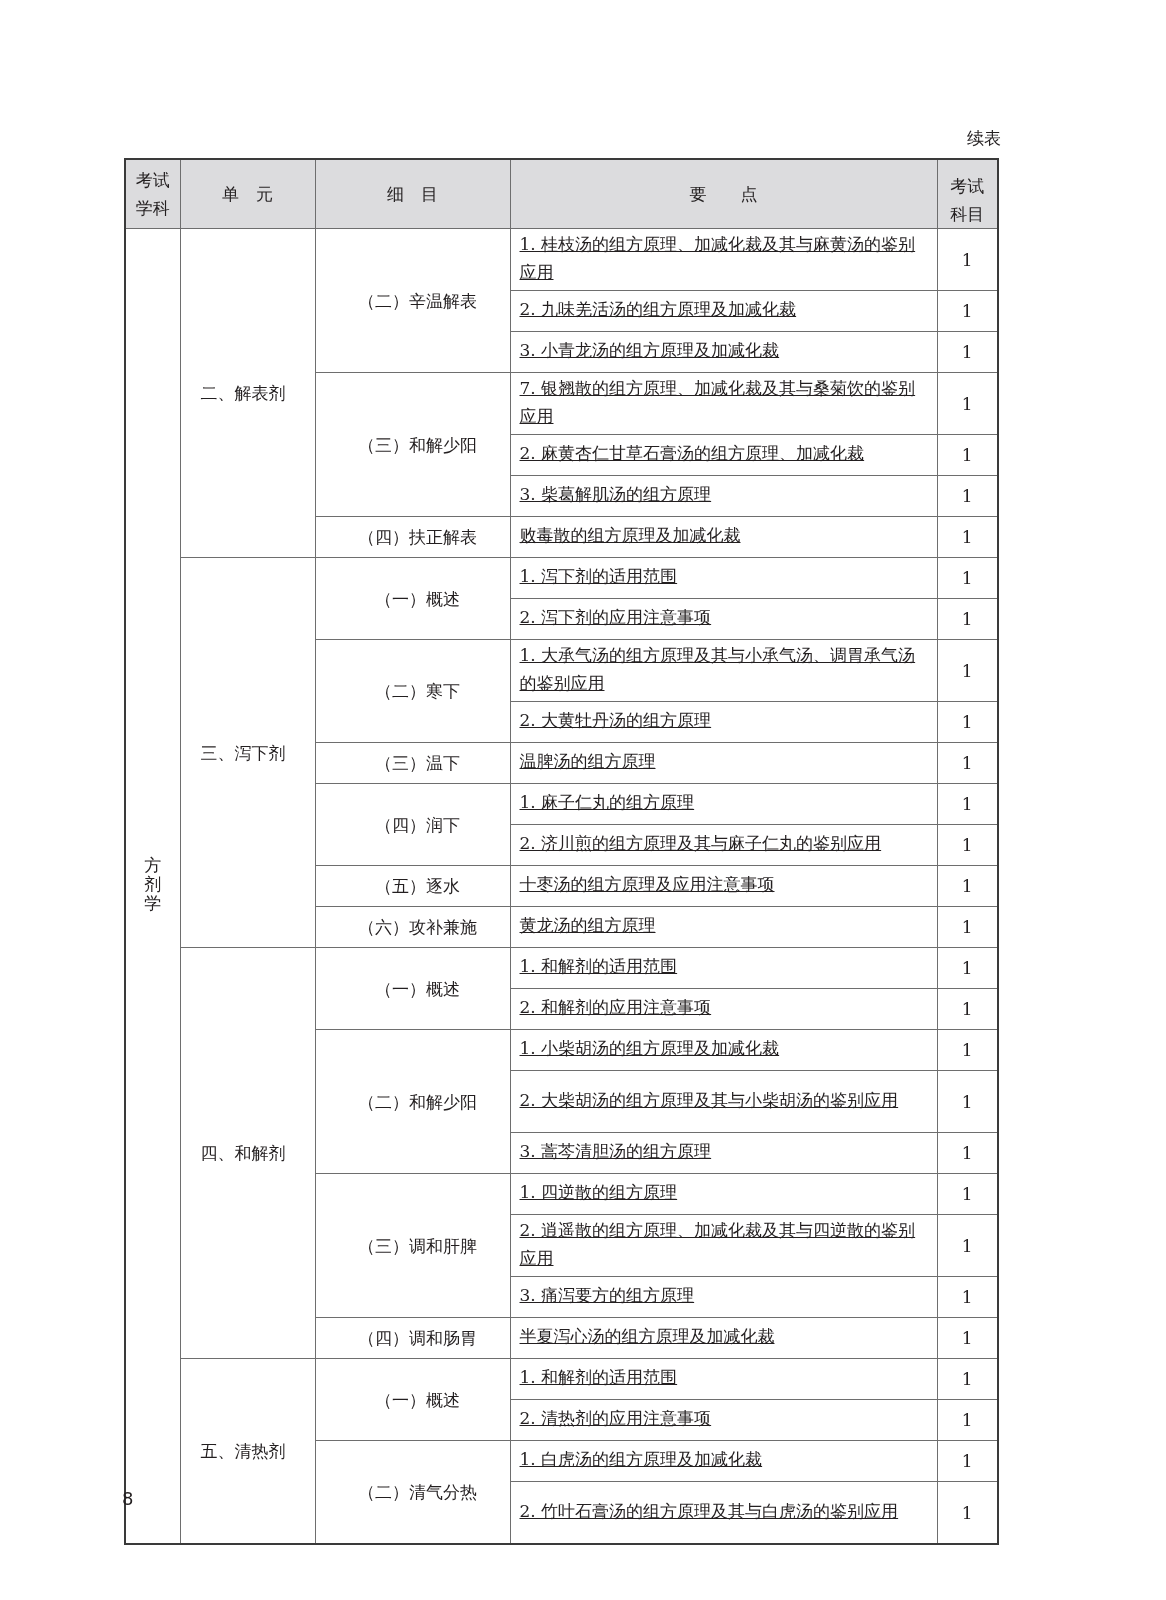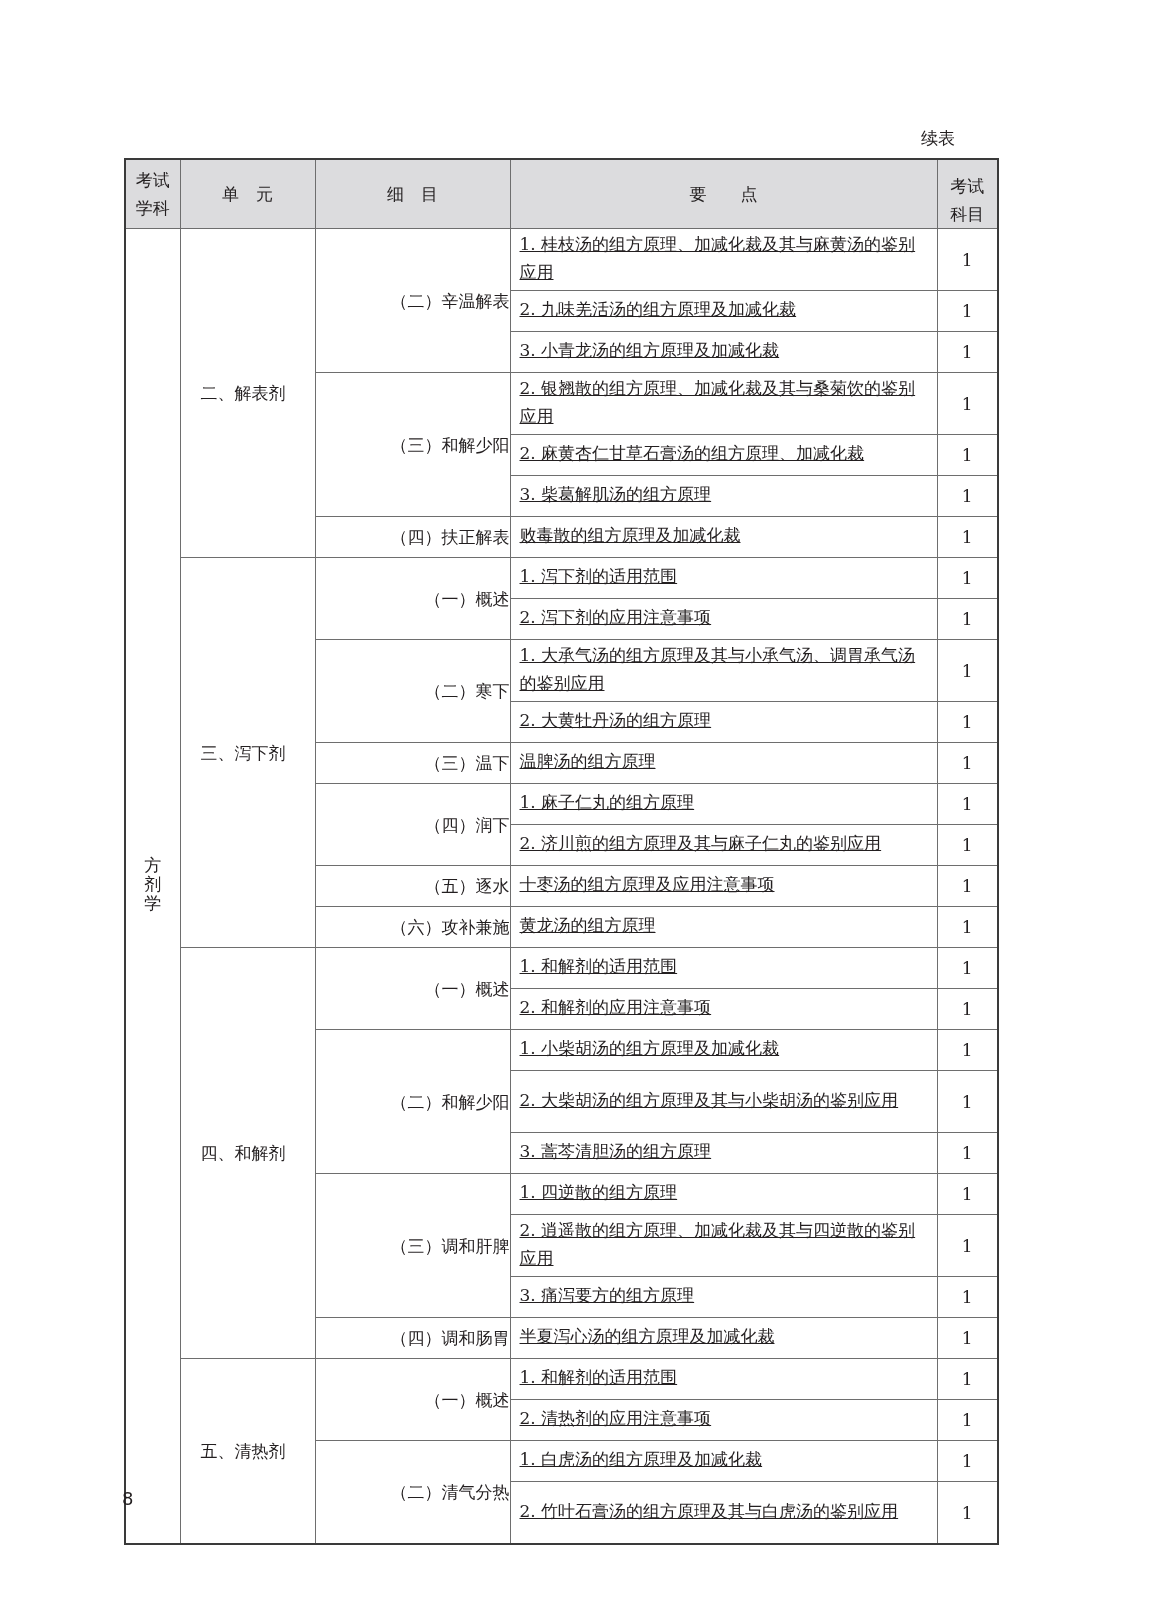--- a/index.html
+++ b/index.html
@@ -1,31 +1,31 @@
 <!DOCTYPE html>
 <html><head>
 <meta charset="utf-8">
 <style>
   html, body { margin: 0; padding: 0; background: #ffffff; }
   body { width: 1166px; height: 1600px; position: relative; overflow: hidden;
          font-family: "DejaVu Serif", "Liberation Serif", serif; color: #231f20; }
-  .continued { position: absolute; left: 921px; top: 127px; font-size: 17px; }
+  .continued { position: absolute; left: 967px; top: 127px; font-size: 17px; }
   table.syllabus { position: absolute; left: 124px; top: 158px; border-collapse: collapse;
          table-layout: fixed; width: 873px; border: 2px solid #3a3a3a; }
   table.syllabus col.c1 { width: 55px; }
   table.syllabus col.c2 { width: 135px; }
   table.syllabus col.c3 { width: 195px; }
   table.syllabus col.c4 { width: 427px; }
   table.syllabus col.c5 { width: 61px; }
   th, td { border: 1px solid #6e6e6e; font-size: 17px; line-height: 28px; padding: 0; vertical-align: middle; }
   th { background: #dcdcde; font-weight: normal; height: 62px; text-align: center; }
   td.subject { text-align: center; }
   td.subject span { display: inline-block; width: 18px; line-height: 19px; font-size: 17px; word-break: break-all; font-family: Liberation Serif, serif; }
   td.unit { padding-left: 20px; text-align: left; }
-  td.item { padding-left: 10px; text-align: right; }
+  td.item { padding-left: 10px; text-align: center; }
   td.point { padding: 0 8px 4px 9px; text-align: left; text-decoration: underline; }
   td.count { text-align: center; }
   tr.r1 td { height: 36px; }
   tr.r2 td.point, tr.r2 td.count { height: 57px; }
   .page-num { position: absolute; left: 122px; top: 1488px; font-family: "DejaVu Sans", "Liberation Sans", sans-serif; font-size: 18px; }
 </style>
 </head>
 <body>
 
 <div class="continued">续表</div>
@@ -59,21 +59,21 @@
     <tr class="r1">
       <td class="point">2. 九味羌活汤的组方原理及加减化裁</td>
       <td class="count">1</td>
     </tr>
     <tr class="r1">
       <td class="point">3. 小青龙汤的组方原理及加减化裁</td>
       <td class="count">1</td>
     </tr>
     <tr class="r2">
       <td class="item" rowspan="3">（三）和解少阳</td>
-      <td class="point">2. 银翘散的组方原理、加减化裁及其与桑菊饮的鉴别应用</td>
+      <td class="point">7. 银翘散的组方原理、加减化裁及其与桑菊饮的鉴别应用</td>
       <td class="count">1</td>
     </tr>
     <tr class="r1">
       <td class="point">2. 麻黄杏仁甘草石膏汤的组方原理、加减化裁</td>
       <td class="count">1</td>
     </tr>
     <tr class="r1">
       <td class="point">3. 柴葛解肌汤的组方原理</td>
       <td class="count">1</td>
     </tr>

